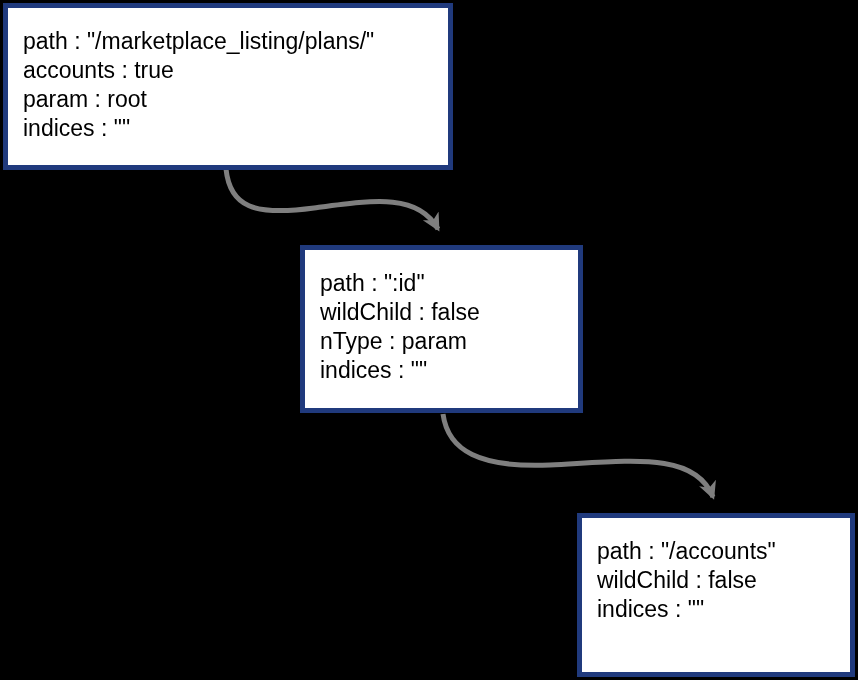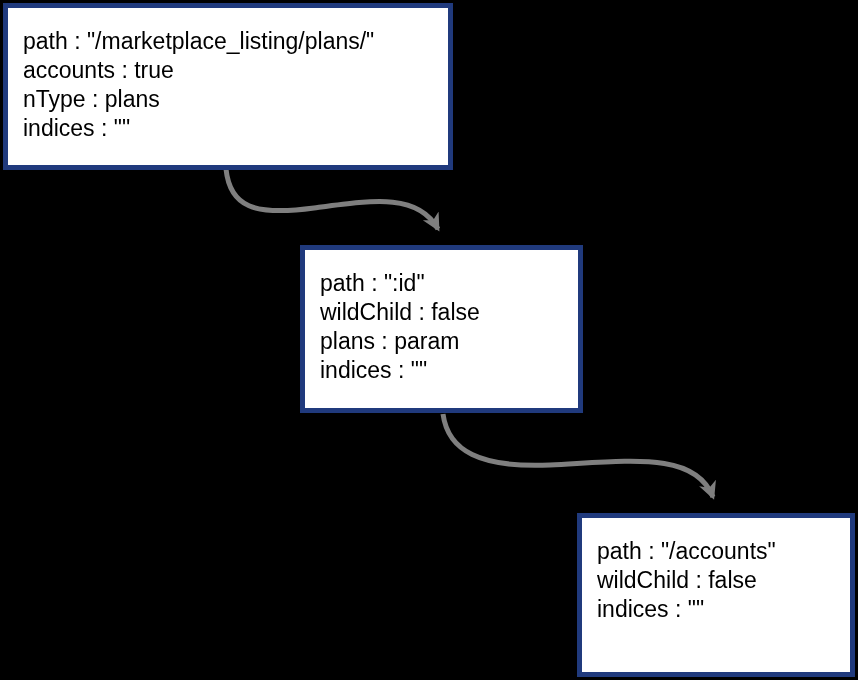--- a/index.html
+++ b/index.html
@@ -60,28 +60,28 @@
         <path class="arrowhead" d="M0,0 L18,9 L0,18 L5,9 Z"></path>
       </marker>
     </defs>
     <path class="edge" d="M 226 169 C 230 207, 254 216, 314 208 C 374 200, 418 193, 438 229" marker-end="url(#arrowhead)"></path>
     <path class="edge" d="M 443 414 C 448 451, 480 468, 550 465 C 630 461, 695 451, 713 497" marker-end="url(#arrowhead)"></path>
   </svg>
 
   <div class="node node1">
     <div class="field">path : "/marketplace_listing/plans/"</div>
     <div class="field">accounts : true</div>
-    <div class="field">nType : plans</div>
+    <div class="field">param : root</div>
     <div class="field">indices : ""</div>
   </div>
 
   <div class="node node2">
     <div class="field">path : ":id"</div>
     <div class="field">wildChild : false</div>
-    <div class="field">plans : param</div>
+    <div class="field">nType : param</div>
     <div class="field">indices : ""</div>
   </div>
 
   <div class="node node3">
     <div class="field">path : "/accounts"</div>
     <div class="field">wildChild : false</div>
     <div class="field">indices : ""</div>
   </div>
 
 </div>

